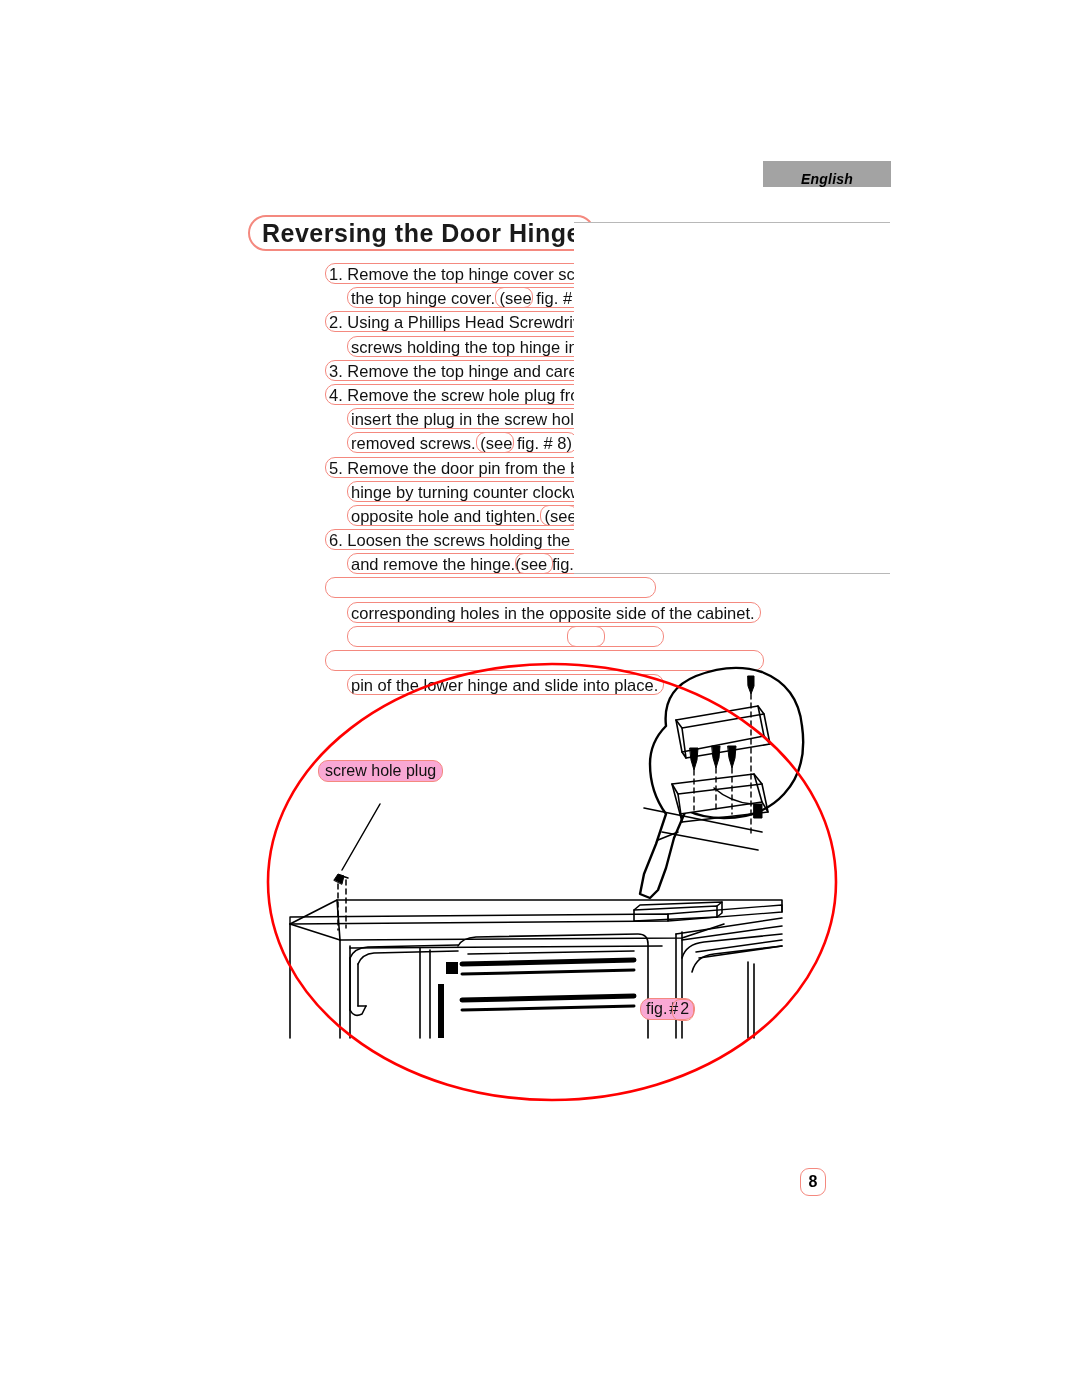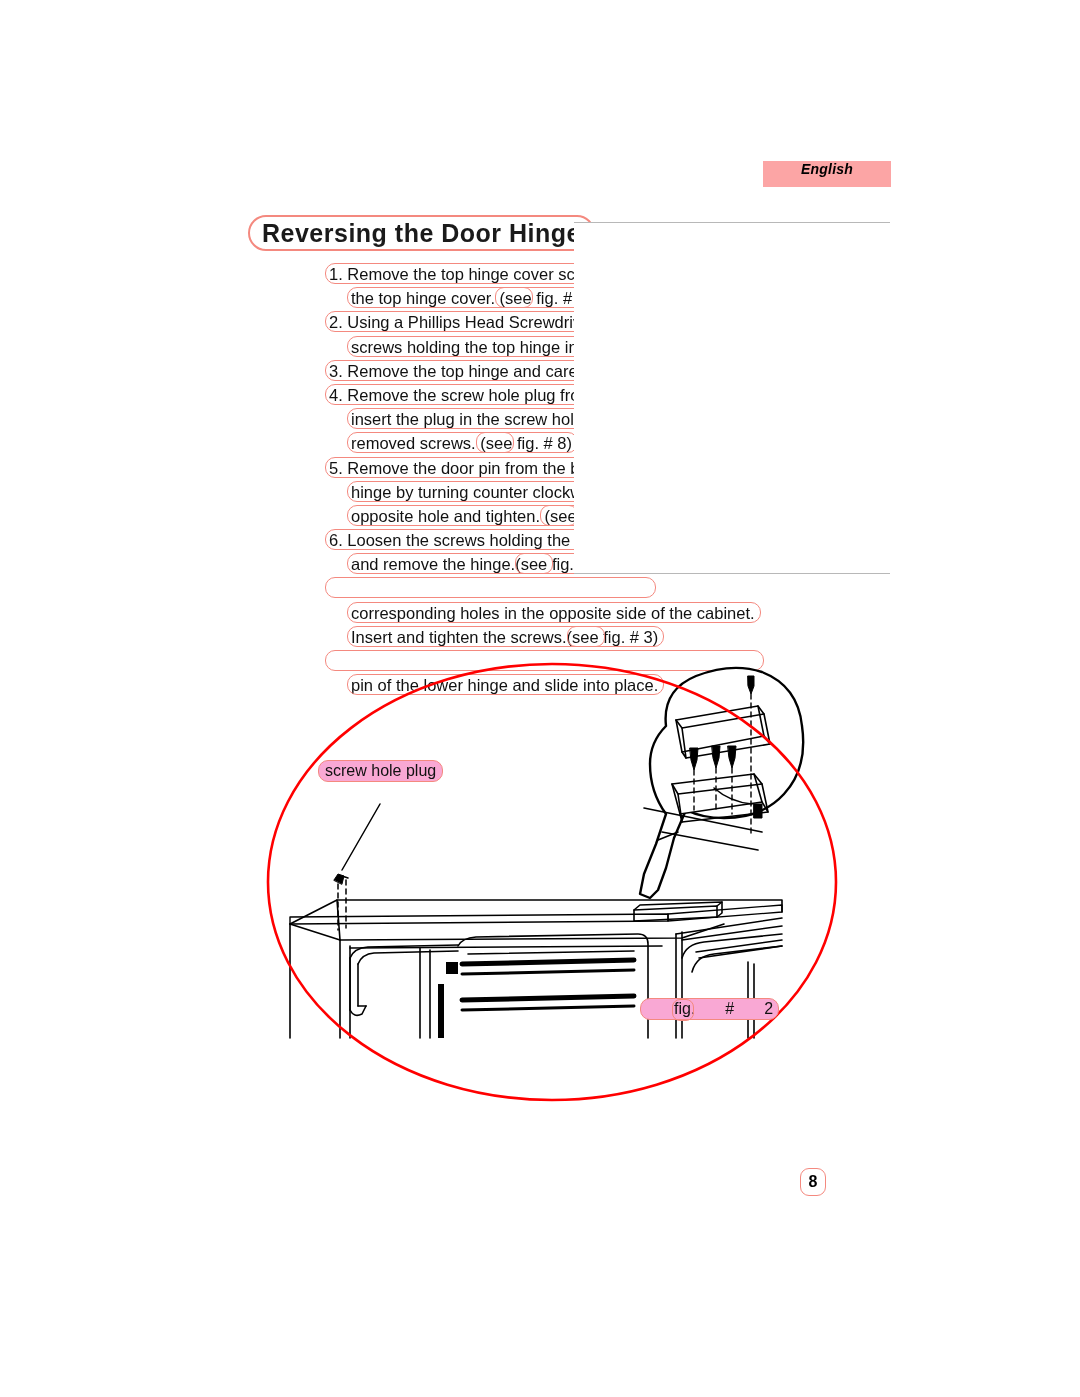--- a/index.html
+++ b/index.html
@@ -8,22 +8,22 @@
     background:#ffffff;
     font-family:"Liberation Sans",sans-serif;
     position:relative;
     overflow:hidden;
   }
   .page{position:absolute;inset:0;}
 
   
   #lang-tab{
     position:absolute;left:763px;top:161px;width:128px;height:26px;
-    background:#fca5a5;
-    display:flex;align-items:flex-start;justify-content:center;
+    background:#a3a3a3;
+    display:flex;align-items:flex-end;justify-content:center;
   }
   #lang-tab span{
     font-style:italic;font-weight:bold;font-size:14px;color:#000;
     letter-spacing:.2px;
   }
 
   
   #title-box{
     position:absolute;left:248px;top:215px;height:36px;
     border:2px solid #f4897f;border-radius:18px;box-sizing:border-box;
@@ -74,21 +74,21 @@
 
   .fig-label{
     position:absolute;z-index:20;
     border:1.4px solid #f4897f;border-radius:10px;
     background:#f9a8d4;
     padding:1px 6px;
     font-size:16px;color:#111;white-space:nowrap;
   }
   #lbl-plug{left:318px;top:760px;}
   #lbl-fig{left:640px;top:998px;padding:1px 4px;}
-  #lbl-fig .seg{padding:0 1px;margin-left:28px;}
+  #lbl-fig .seg{padding:0 1px;}
   #fig-hash{
     position:absolute;left:672px;top:999px;width:22px;height:22px;
     border:1.4px solid #f4897f;border-radius:8px;box-sizing:border-box;
     z-index:21;pointer-events:none;
   }
 
   
   #pageno{
     position:absolute;left:800px;top:1168px;width:26px;height:28px;
     border:1.6px solid #f4897f;border-radius:9px;box-sizing:border-box;
@@ -168,21 +168,20 @@
         <span class="tokbox" style="left: 190px; width: 38px;"></span>
       </div>
       <div class="line">
         <span class="lbox" style="width: 331px;"></span>
       </div>
       <div class="line indent">
         <span class="lt">corresponding holes in the opposite side of the cabinet.</span>
         <span class="lbox" style="width: 414px;"></span>
       </div>
       <div class="line indent">
-        <span class="lt">Insert and tighten the screws.(see fig. # 3)</span>
         <span class="lbox" style="width: 317px;"></span>
         <span class="tokbox" style="left: 242px; width: 38px;"></span>
       </div>
       <div class="line">
         <span class="lbox" style="width: 439px;"></span>
       </div>
       <div class="line indent">
         <span class="lt">pin of the lower hinge and slide into place.</span>
         <span class="lbox" style="width: 317px;"></span>
       </div>

